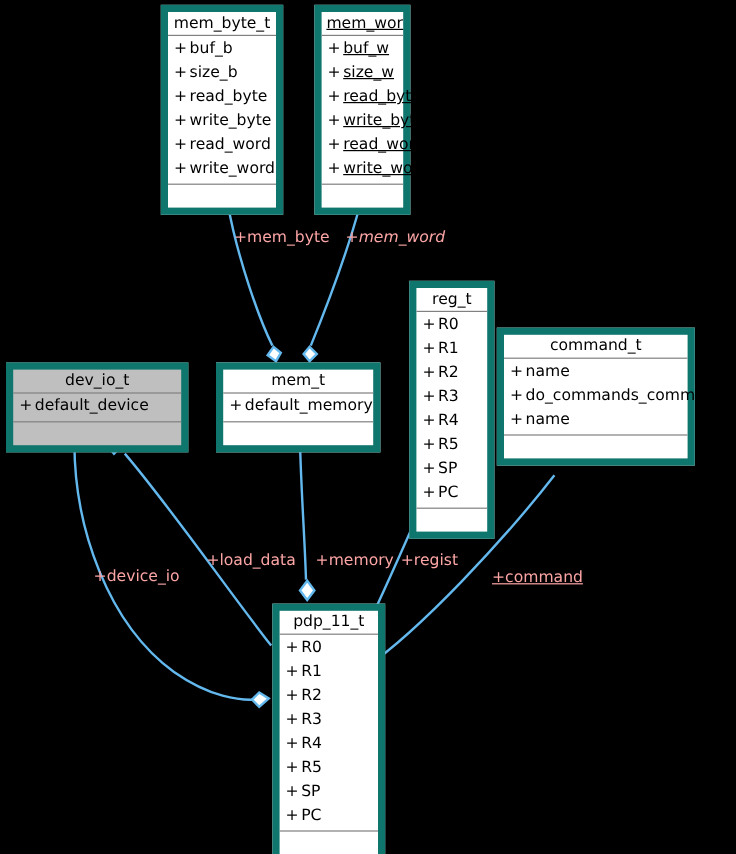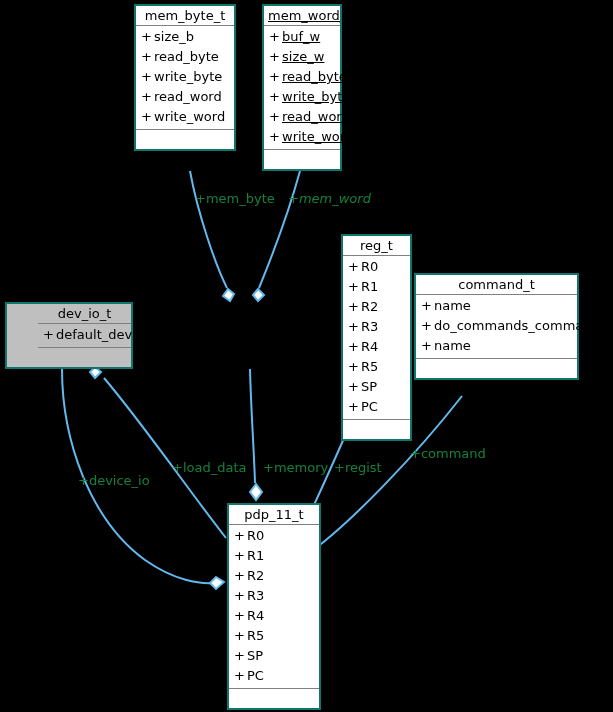--- a/index.html
+++ b/index.html
@@ -23,21 +23,21 @@
   .edge-layer {
     position: absolute;
     left: 0; top: 0;
     width: 613px;
     height: 712px;
     pointer-events: none;
   }
   .uml-node {
     position: absolute;
     box-sizing: border-box;
-    border: 2px solid #0f766e;
+    border: 6px solid #0f766e;
     background: #ffffff;
     color: #000000;
   }
   .uml-node.highlight {
     background: #bfbfbf;
   }
   .uml-title {
     text-align: center;
     font-size: 13px;
     line-height: 19px;
@@ -62,21 +62,21 @@
     display: inline-block;
     width: 13px;
   }
   .uml-ops {
     height: 19px;
   }
   .edge-label {
     position: absolute;
     font-size: 13px;
     line-height: 14px;
-    color: #15803d;
+    color: #fca5a5;
     white-space: nowrap;
   }
 </style>
 </head>
 <body>
 
 <div id="diagram">
 
   <svg class="edge-layer" viewBox="0 0 613 712" width="613" height="712">
     <g fill="none" stroke="#63b8ee" stroke-width="2">
@@ -106,25 +106,26 @@
       <path d="M 301,554 L 308,560 L 301,566 L 295,560 Z"></path>
     </g>
   </svg>
 
   <div class="edge-label" style="left:195px; top:192px;">+mem_byte</div>
   <div class="edge-label" style="left:288px; top:192px;font-style:italic;">+mem_word</div>
   <div class="edge-label" style="left:78px;  top:461px;margin-top:13px;">+device_io</div>
   <div class="edge-label" style="left:172px; top:461px;">+load_data</div>
   <div class="edge-label" style="left:263px; top:461px;">+memory</div>
   <div class="edge-label" style="left:334px; top:461px;">+regist</div>
-  <div class="edge-label" style="left:410px; top:447px;">+command</div>
+  <div class="edge-label" style="left:410px; top:475px;text-decoration:underline;">+command</div>
 
   <div class="uml-node" style="left:134px; top:4px; width:102px;">
     <div class="uml-title">mem_byte_t</div>
     <div class="uml-attrs">
+      <div class="uml-attr"><span class="plus">+</span><span>buf_b</span></div>
       <div class="uml-attr"><span class="plus">+</span><span>size_b</span></div>
       <div class="uml-attr"><span class="plus">+</span><span>read_byte</span></div>
       <div class="uml-attr"><span class="plus">+</span><span>write_byte</span></div>
       <div class="uml-attr"><span class="plus">+</span><span>read_word</span></div>
       <div class="uml-attr"><span class="plus">+</span><span>write_word</span></div>
     </div>
     <div class="uml-ops"></div>
   </div>
 
   <div class="uml-node" style="left:262px; top:4px; width:80px;text-decoration:underline;">
@@ -158,28 +159,35 @@
   <div class="uml-node" style="left:414px; top:273px; width:165px;">
     <div class="uml-title">command_t</div>
     <div class="uml-attrs">
       <div class="uml-attr"><span class="plus">+</span><span>name</span></div>
       <div class="uml-attr"><span class="plus">+</span><span>do_commands_command</span></div>
       <div class="uml-attr"><span class="plus">+</span><span>name</span></div>
     </div>
     <div class="uml-ops"></div>
   </div>
 
-  <div class="uml-node highlight" style="left:5px; top:302px; width:128px;padding-left:31px;">
+  <div class="uml-node highlight" style="left:5px; top:302px; width:152px;">
     <div class="uml-title">dev_io_t</div>
     <div class="uml-attrs">
       <div class="uml-attr"><span class="plus">+</span><span>default_device</span></div>
     </div>
     <div class="uml-ops"></div>
   </div>
 
+  <div class="uml-node" style="left:180px; top:302px; width:137px;">
+    <div class="uml-title">mem_t</div>
+    <div class="uml-attrs">
+      <div class="uml-attr"><span class="plus">+</span><span>default_memory</span></div>
+    </div>
+    <div class="uml-ops"></div>
+  </div>
 
   <div class="uml-node" style="left:227px; top:503px; width:94px;">
     <div class="uml-title">pdp_11_t</div>
     <div class="uml-attrs">
       <div class="uml-attr"><span class="plus">+</span><span>R0</span></div>
       <div class="uml-attr"><span class="plus">+</span><span>R1</span></div>
       <div class="uml-attr"><span class="plus">+</span><span>R2</span></div>
       <div class="uml-attr"><span class="plus">+</span><span>R3</span></div>
       <div class="uml-attr"><span class="plus">+</span><span>R4</span></div>
       <div class="uml-attr"><span class="plus">+</span><span>R5</span></div>

